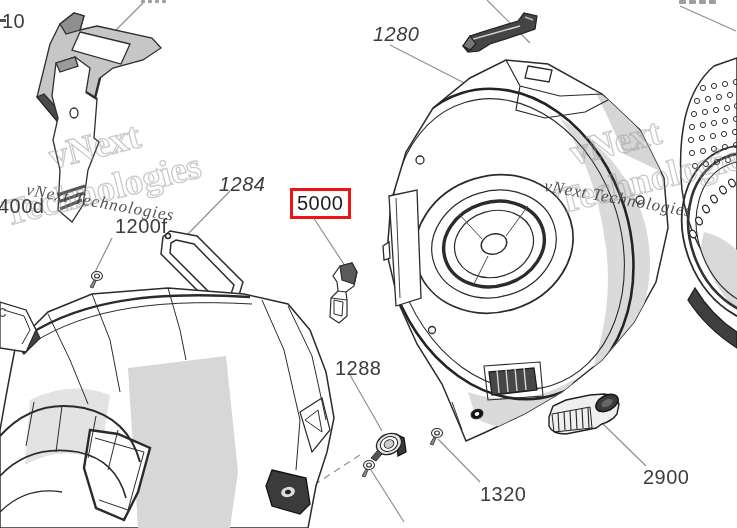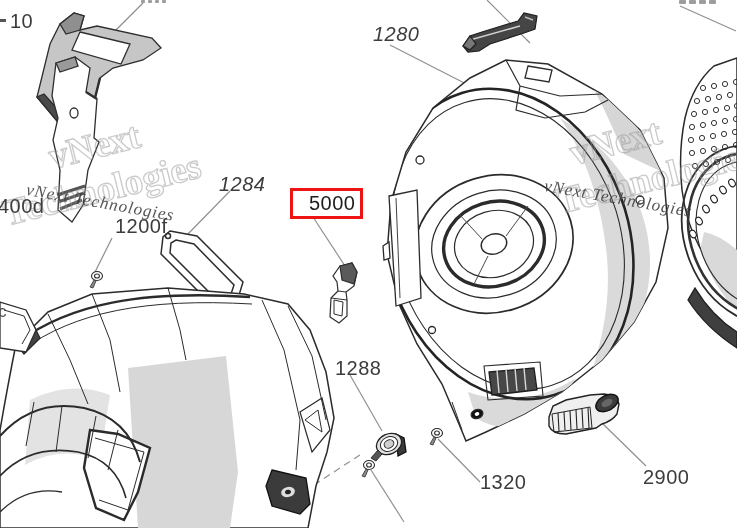--- a/index.html
+++ b/index.html
@@ -7,21 +7,21 @@
     position:relative;width:737px;height:528px;background:#ffffff;
     overflow:hidden;font-family:"Liberation Sans",sans-serif;
   }
   svg{position:absolute;left:0;top:0;}
   .part-label{
     position:absolute;font-size:20px;color:#3c3c3c;letter-spacing:0.5px;
     white-space:nowrap;line-height:1;user-select:none;
   }
   .part-label.small{font-size:17px;color:#4a4a4a;}
   .boxed{
-    border:3px solid #ee1414;background:#ffffff;padding:1px 4px 2px 16px;
+    border:3px solid #ee1414;background:#ffffff;padding:1px 4px 2px 4px;
     color:#1c1c1c;
   }
   .digit-stub{position:absolute;display:flex;gap:3px;}
   .digit-stub i{display:block;background:#9d9d9d;border-radius:1px;}
   .wm-outline{
     position:absolute;font-family:"Liberation Serif",serif;font-weight:bold;
     font-size:37px;line-height:1.18;color:rgba(255,255,255,0.05);
     -webkit-text-stroke:1.3px rgba(150,150,150,0.5);
     transform:rotate(-14deg);transform-origin:left top;white-space:nowrap;
     pointer-events:none;
@@ -256,26 +256,26 @@
       <i style="width:4px;height:3px;"></i>
   </div>
   <div class="digit-stub" style="left:679px;top:0;">
     <i style="width:7px;height:4px;"></i>
       <i style="width:7px;height:4px;"></i>
       <i style="width:7px;height:4px;"></i>
       <i style="width:7px;height:4px;"></i>
   </div>
   <div style="position:absolute;left:0;top:19px;width:6px;height:3px;background:#555;"></div>
 
-  <div class="part-label" style="left:2px;top:11px;margin-left:8px;">10</div>
+  <div class="part-label" style="left:2px;top:11px;">10</div>
   <div class="part-label" style="left:373px;top:24px;font-style:italic;">1280</div>
   <div class="part-label" style="left:219px;top:174px;font-style:italic;">1284</div>
   <div class="part-label" style="left:290px;top:193px;">
     <span class="boxed">5000</span>
   </div>
   <div class="part-label" style="left:-2px;top:196px;">400d</div>
   <div class="part-label" style="left:115px;top:216px;">1200f</div>
   <div class="part-label small" style="left:-2px;top:303px;">c</div>
   <div class="part-label" style="left:335px;top:358px;">1288</div>
-  <div class="part-label" style="left:480px;top:472px;text-align:center;">1320</div>
+  <div class="part-label" style="left:480px;top:484px;text-align:center;">1320</div>
   <div class="part-label" style="left:643px;top:467px;">2900</div>
 
 </div>
 
 </body></html>

